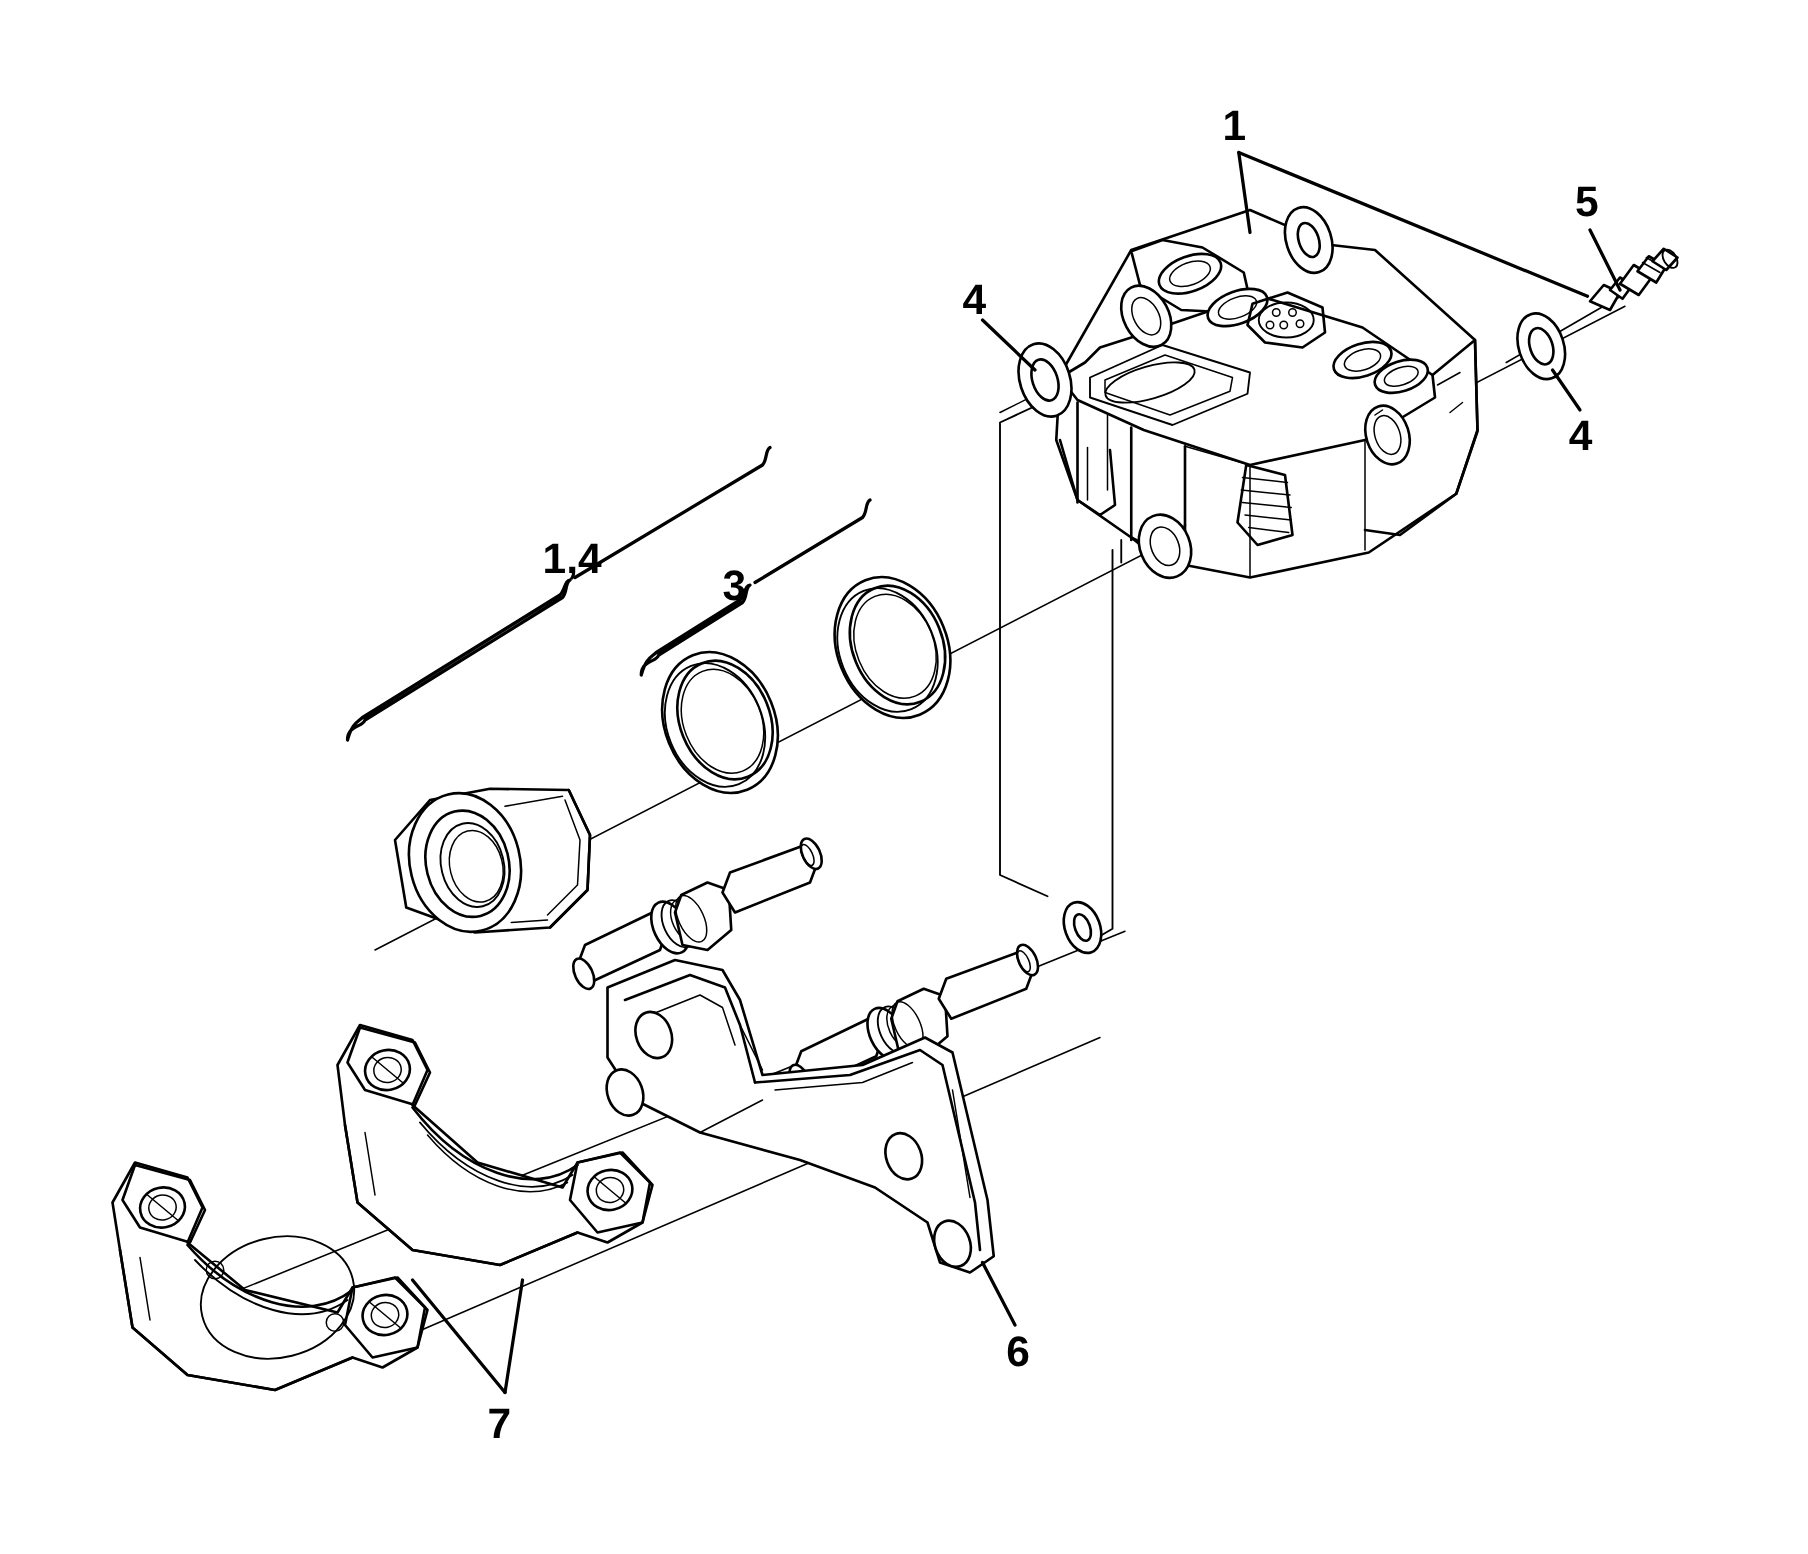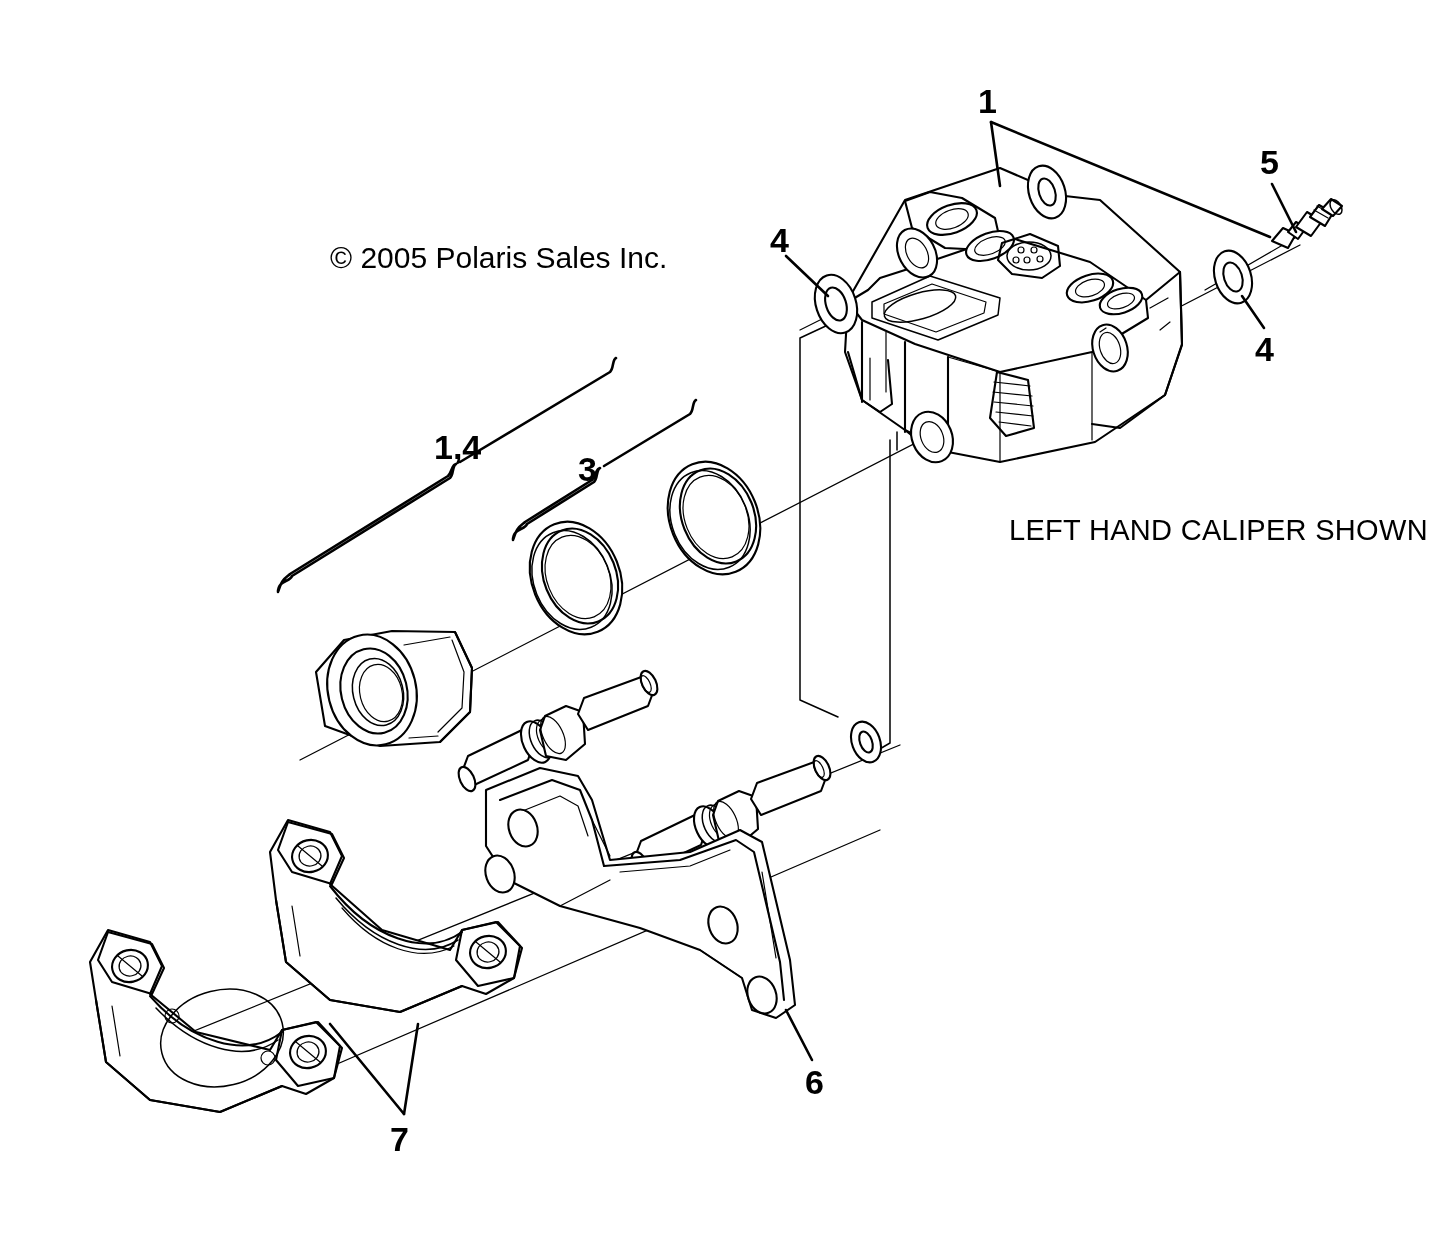--- a/index.html
+++ b/index.html
@@ -428,23 +428,21 @@
                             L 594 482
                             C 598 478 596 470 600 468
                             C 596 468 596 476 592 480
                             L 525 522
                             C 521 526 517 526 513 540 Z"></path>
       <path class="lead" d="M 604 466 L 690 414 C 694 410 692 402 696 400"></path>
     </g>
 
   </svg>
 
-  <div class="lbl" id="copyright-text">© 2005 Polaris Sales Inc.</div>
-
-  <div class="lbl" id="note-text">LEFT HAND CALIPER SHOWN</div>
+
 
   <div class="lbl callout-num" id="callout-1">1</div>
 
   <div class="lbl callout-num" id="callout-5">5</div>
 
   <div class="lbl callout-num" id="callout-4a">4</div>
 
   <div class="lbl callout-num" id="callout-4b">4</div>
 
   <div class="lbl callout-num" id="callout-12">1,4</div>

